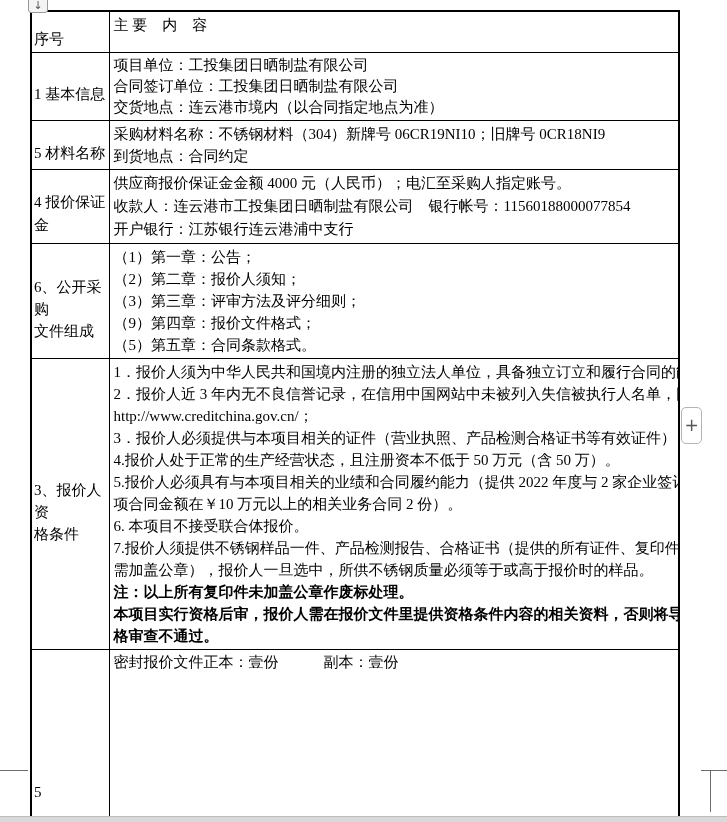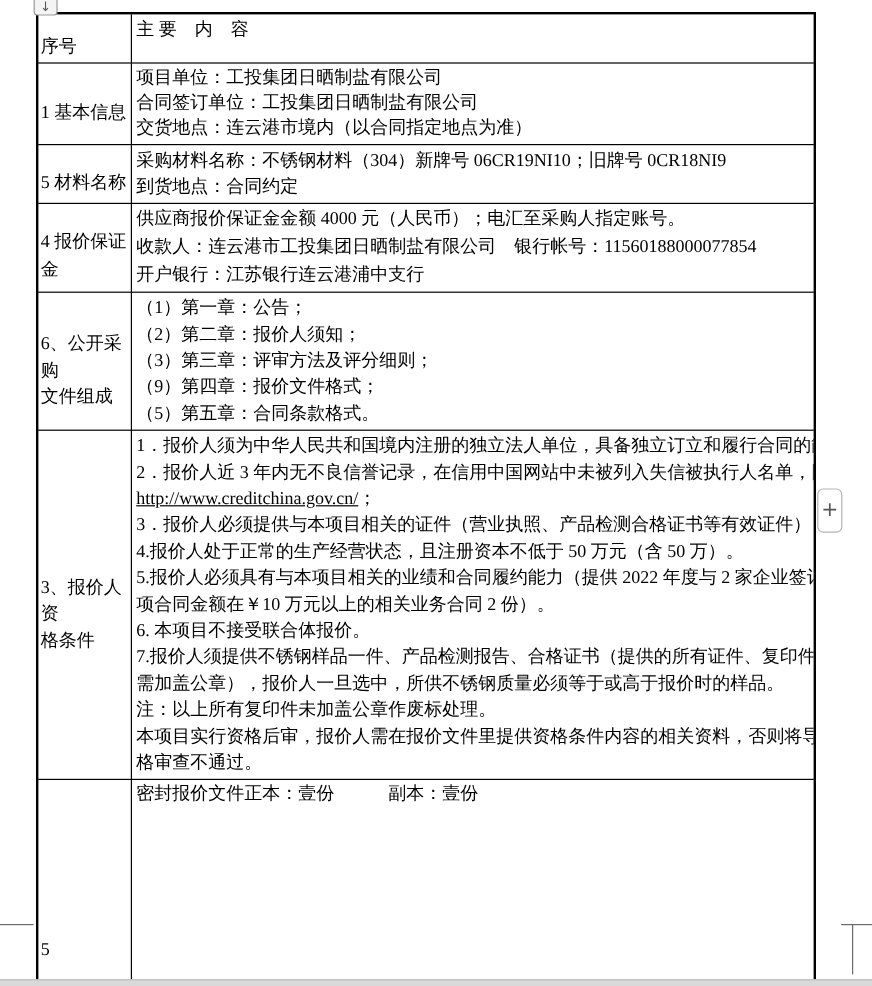--- a/index.html
+++ b/index.html
@@ -50,22 +50,22 @@
   #tb tr:nth-child(1) td{line-height:21px;}
   #tb tr:nth-child(2) td{line-height:22px;}
   #tb tr:nth-child(4) td{line-height:22px;}
   #tb tr:nth-child(5) td{line-height:22px;}
   #tb tr:nth-child(6) td.num{line-height:21px;}
   #tb tr:nth-child(6) td.content{line-height:20.8px;}
   #tb tr:nth-child(8) td.num{line-height:21px;}
   #tb tr:nth-child(8) td.content{line-height:25px;}
   #tb tr:nth-child(9) td{line-height:20px;}
   .line{white-space:nowrap;}
-  .bold{font-weight:normal;}
-  .link{text-decoration:underline;text-align:right;}
+  .bold{font-weight:bold;}
+  .link{text-align:right;}
   
   .scroll-btn{
     position:absolute;left:28px;top:-4px;
     width:20px;height:17px;
     background:#f4f4f4;
     border:1px solid #9a9a9a;
     border-radius:3px;
     color:#555;
     font-size:11px;line-height:17px;text-align:center;
     font-family:"DejaVu Sans",sans-serif;

